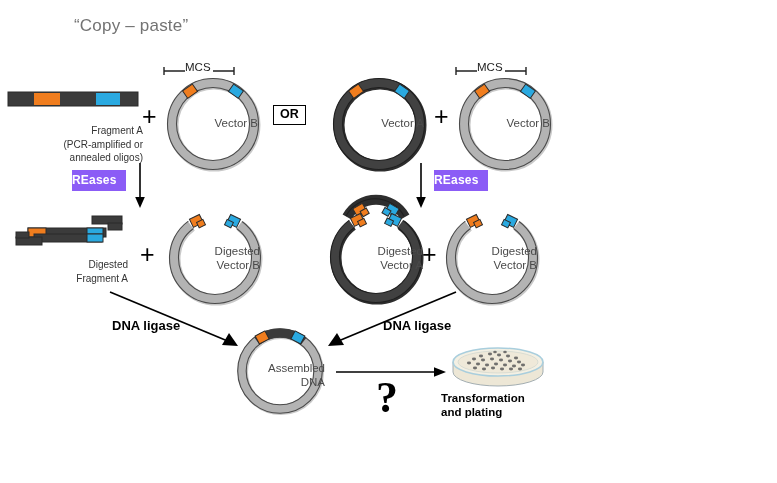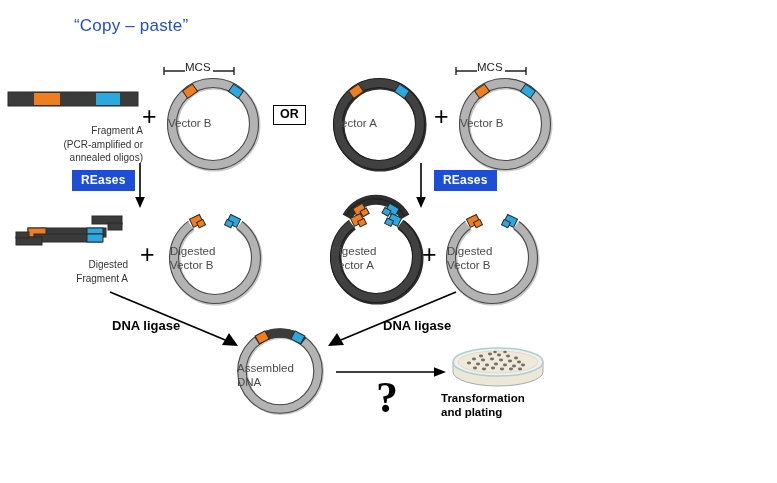--- a/index.html
+++ b/index.html
@@ -15,38 +15,38 @@
     width: 777px;
     height: 483px;
     background: #ffffff;
     overflow: hidden;
   }
   .abs { position: absolute; }
 
   
   .method-title {
     font-size: 17px;
-    color: #1d4ed8;
+    color: #737373;
     white-space: nowrap;
     letter-spacing: 0.2px;
   }
 
   
   .lbl {
     font-size: 10px;
     color: #333333;
     text-align: right;
     line-height: 13.5px;
     white-space: pre-line;
     margin-top: 8px;
   }
   .lbl-in-ring {
     font-size: 11.5px;
     color: #4a4a4a;
-    text-align: left;
+    text-align: right;
     line-height: 13.5px;
     white-space: pre-line;
   }
   .lbl-bold {
     font-size: 11.5px;
     font-weight: bold;
     color: #000000;
     line-height: 13.5px;
     white-space: pre-line;
   }
@@ -62,25 +62,25 @@
     border: 1.5px solid #000000;
     padding: 2px 6px 3px 6px;
     font-size: 12.5px;
     font-weight: bold;
     color: #000000;
     background: #ffffff;
     line-height: 1;
   }
 
   .reases-box {
-    background: #1d4ed8;
+    background: #8b5cf6;
     color: #ffffff;
     font-size: 12px;
     font-weight: bold;
-    padding: 4px 9px 5px 9px;
+    padding: 4px 9px 5px 0;
     letter-spacing: 0.2px;
     line-height: 1;
     white-space: nowrap;
   }
 
   .ligase-lbl {
     font-size: 13px;
     font-weight: bold;
     color: #000000;
     white-space: nowrap;

